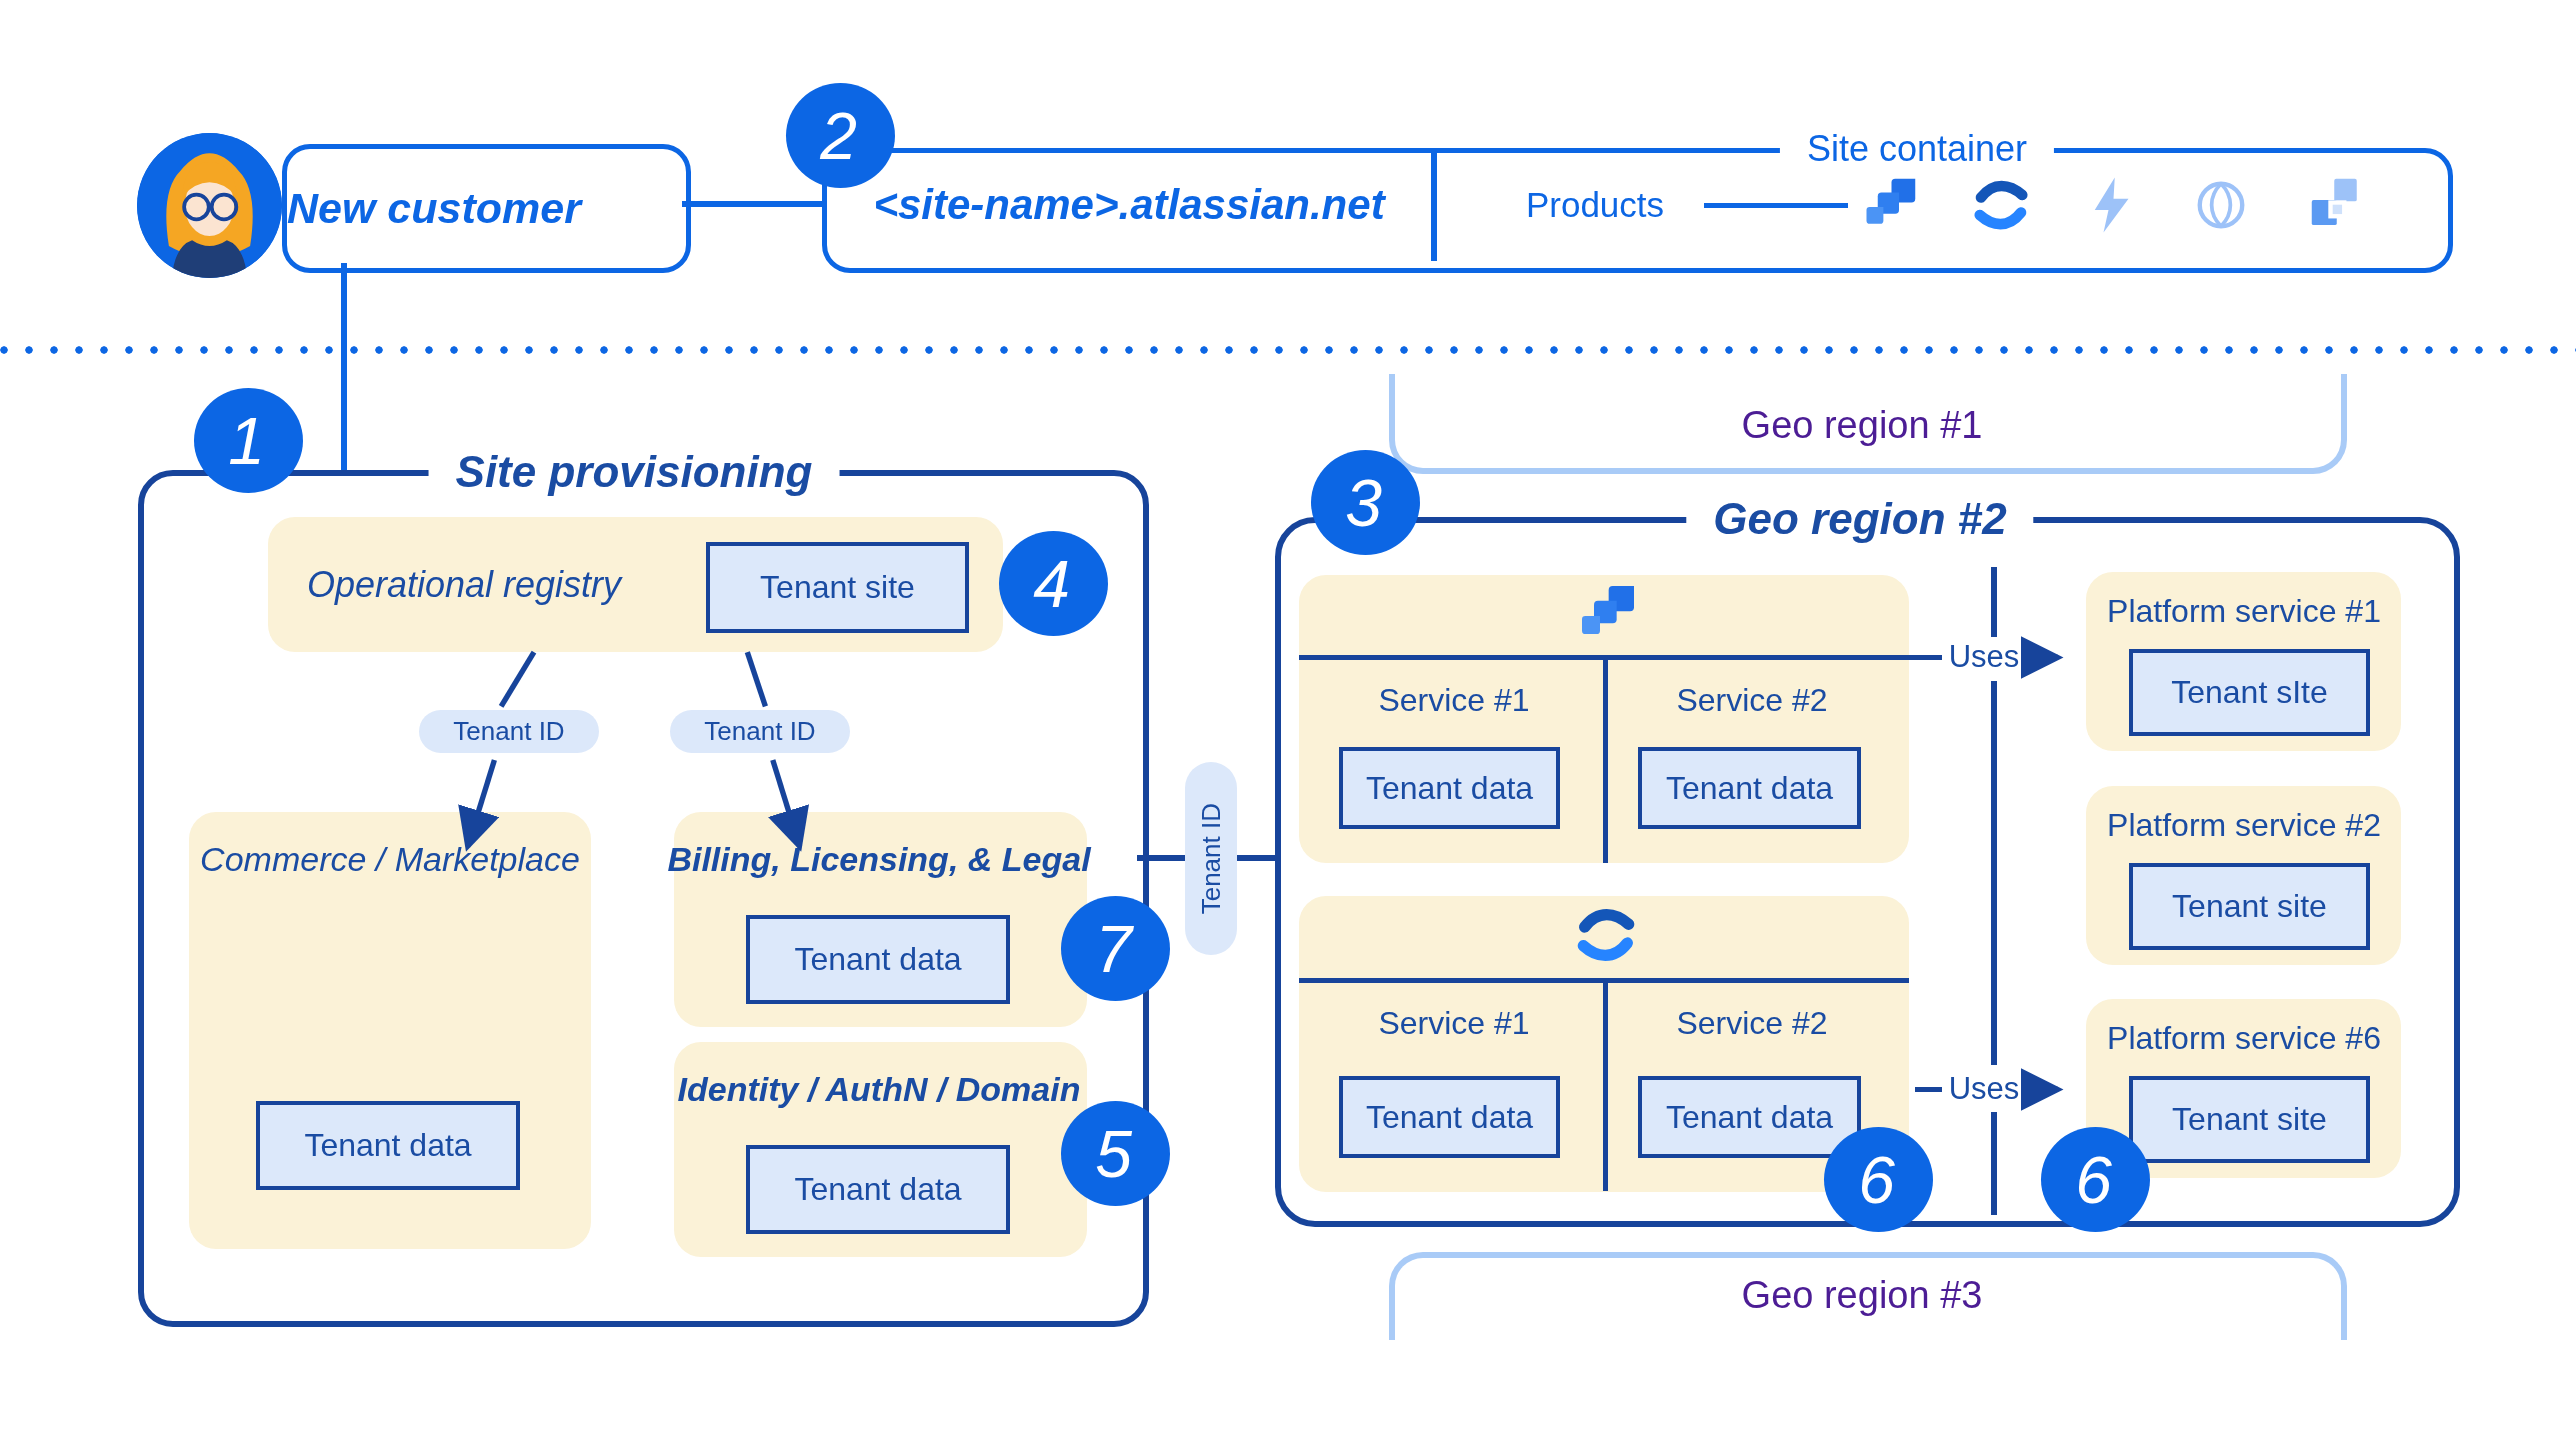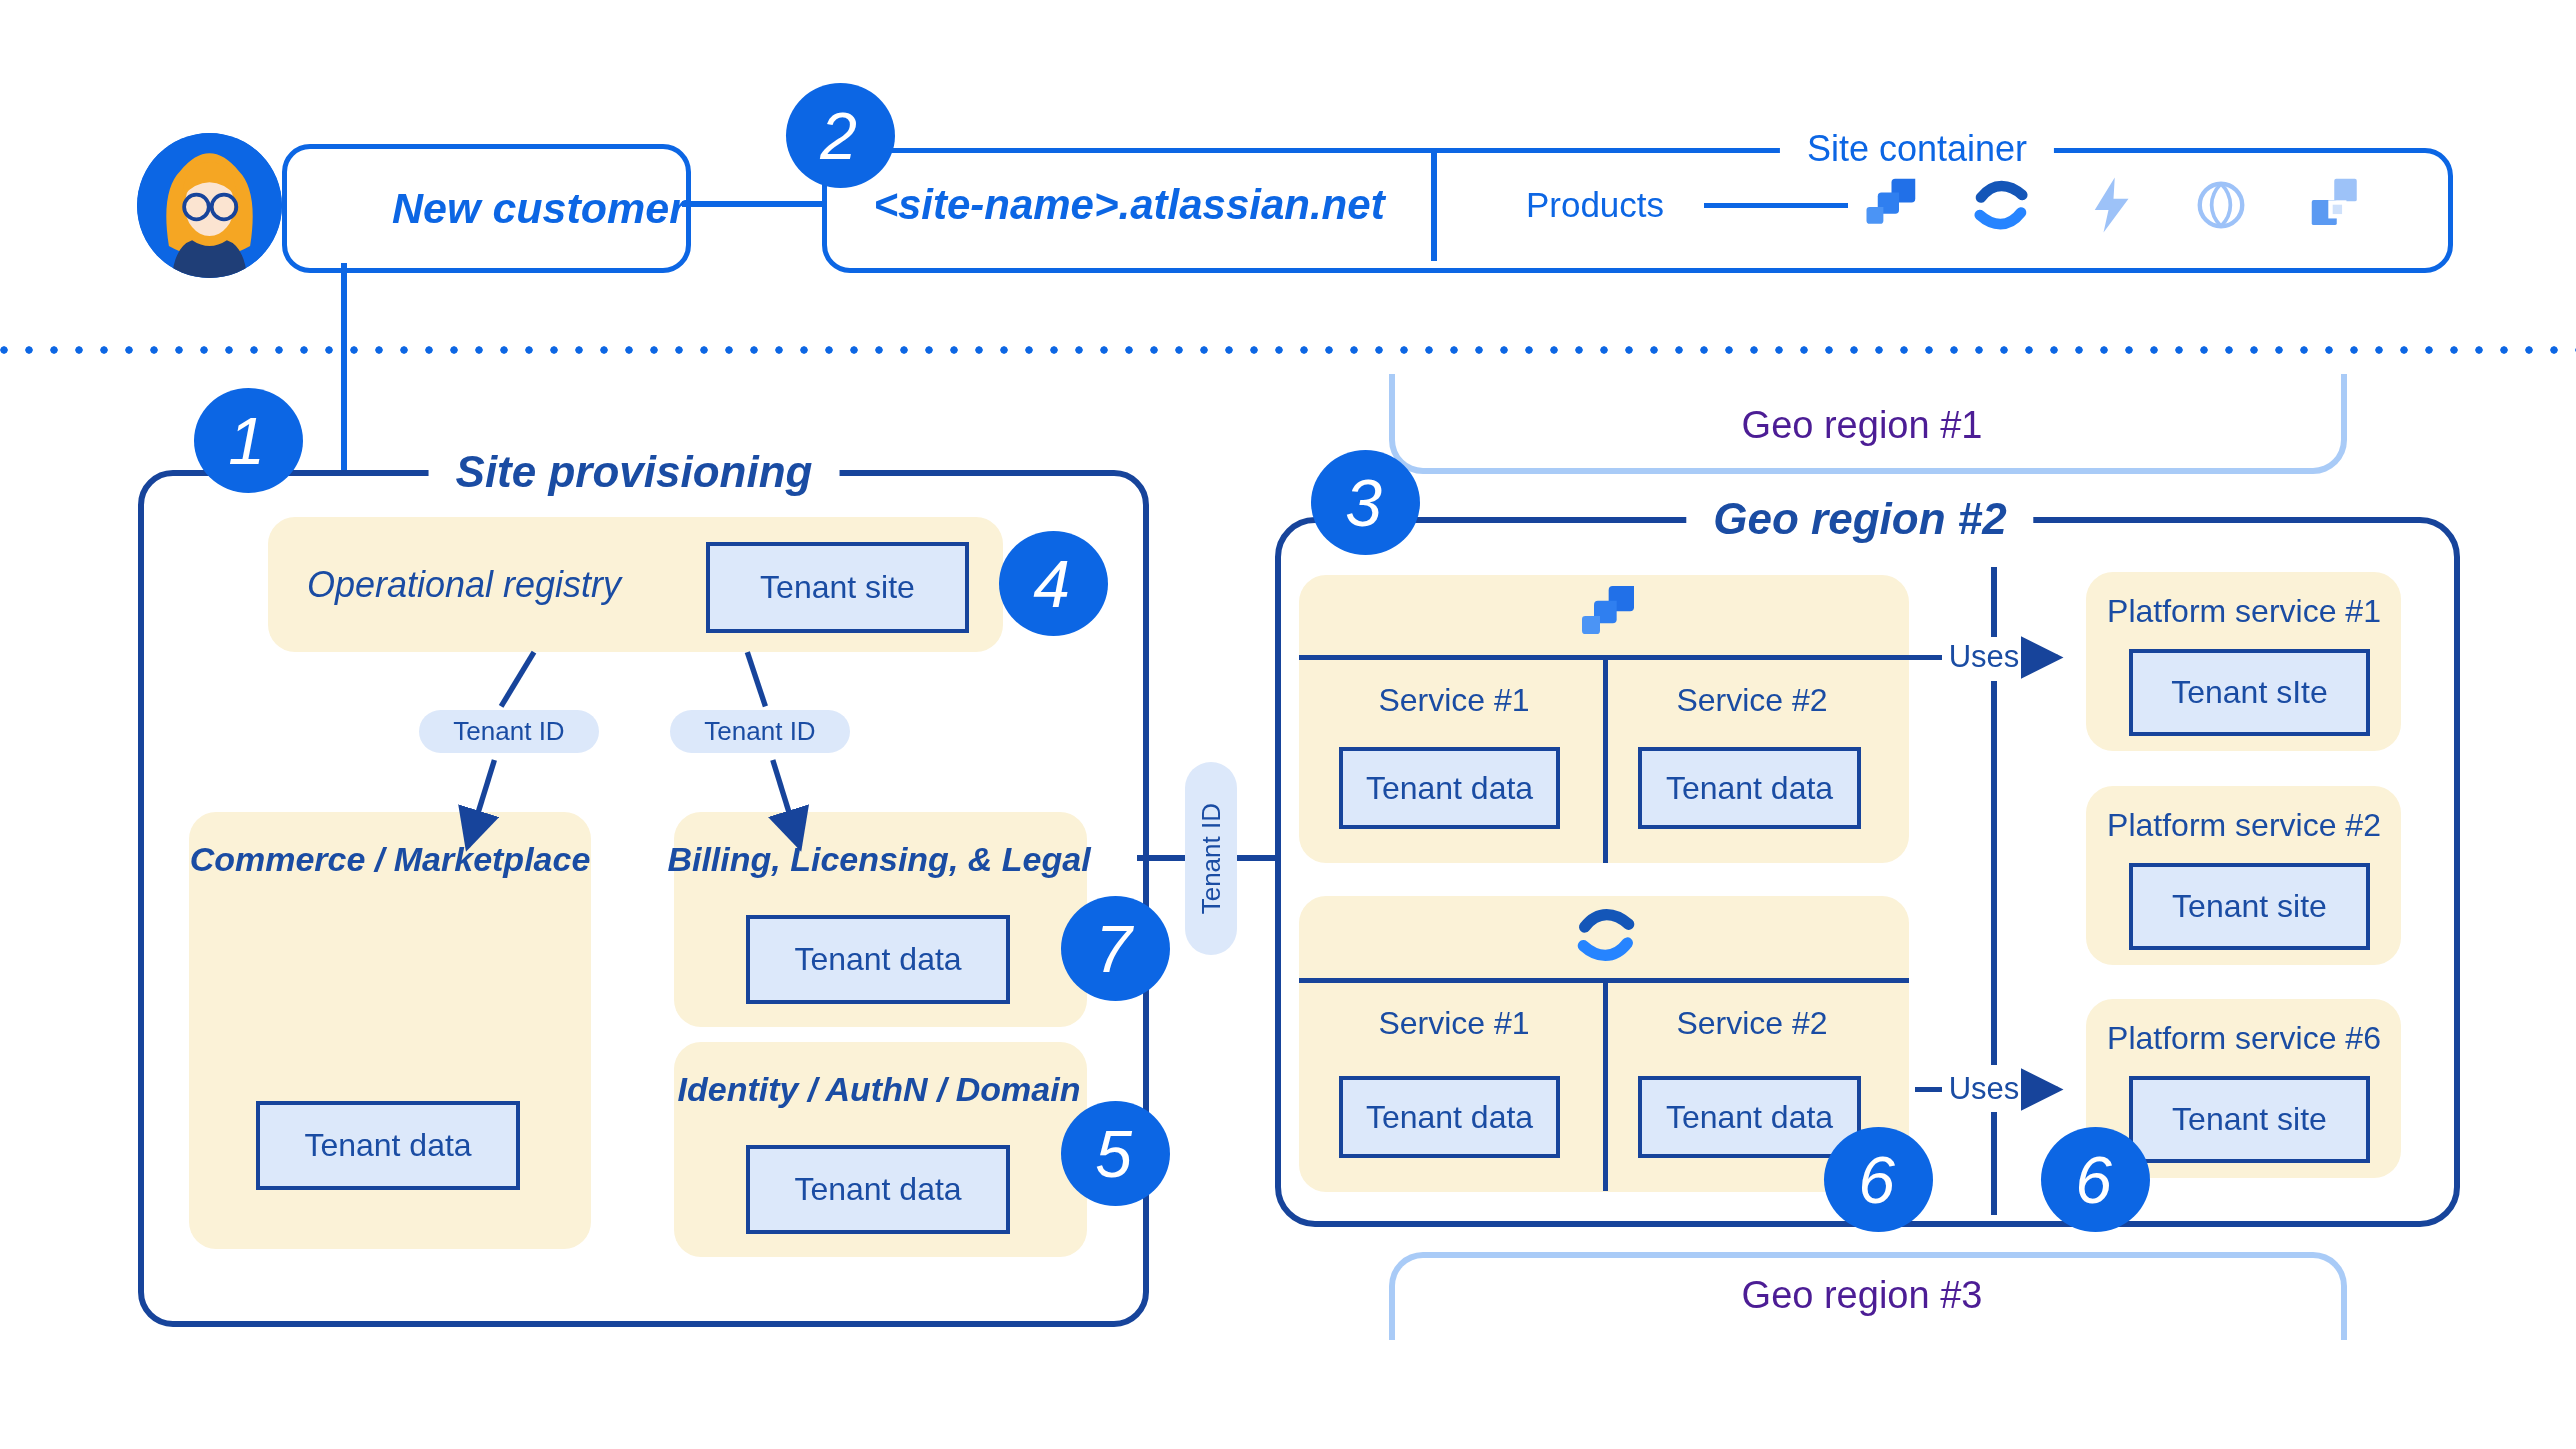--- a/index.html
+++ b/index.html
@@ -1,21 +1,21 @@
 <!DOCTYPE html>
 <html style="font-size:10.7px"><head>
 <meta charset="utf-8">
 <style>
   html,body{margin:0;padding:0;background:#fff}
   .canvas{position:relative;width:2576px;height:1449px;background:#fff;overflow:hidden;
           font-family:"Liberation Sans",sans-serif;}
   .abs{position:absolute}
   
   .brandbox{position:absolute;border:5.4px solid #0C66E4;border-radius:28px;background:#fff;
-            display:flex;align-items:center;justify-content:flex-end}
+            display:flex;align-items:center;justify-content:flex-start}
   .navybox{position:absolute;border:6px solid #17449B;border-radius:35px;background:#fff}
   .cream{position:absolute;background:#FBF2D7;border-radius:27px}
   .chip{position:absolute;background:#DCE8FA;border:4.7px solid #17449B;display:flex;
         align-items:center;justify-content:center;font-size:32px;color:#1A4CA3;white-space:nowrap}
   .pill{position:absolute;background:#DCE8FA;border-radius:670px;display:flex;
         align-items:center;justify-content:center;font-size:26px;color:#1A4CA3;white-space:nowrap}
   .badge{position:absolute;width:105px;height:105px;border-radius:50%;background:#0C66E4;color:#fff;
          display:flex;align-items:center;justify-content:center;font-size:66px;font-style:italic;
          z-index:40;padding-right:4px}
   .hline{position:absolute;background:#17449B;height:5.4px}
@@ -128,21 +128,21 @@
   </div>
 
   <div class="pill" style="left:419px;top:710px;width:180px;height:43px;z-index:20">
     <span>Tenant ID</span>
   </div>
   <div class="pill" style="left:670px;top:710px;width:180px;height:43px;z-index:20">
     <span>Tenant ID</span>
   </div>
 
   <div class="cream" style="left:189px;top:812px;width:402px;height:437px"></div>
-  <span class="center-txt t-navy-it" style="left:390px;top:859px;font-size:34px;font-weight:700">Commerce / Marketplace</span>
+  <span class="center-txt t-navy-it" style="left:390px;top:859px;font-size:34px;font-weight:400">Commerce / Marketplace</span>
   <div class="chip" style="left:256px;top:1101px;width:256px;height:81px">
     <span>Tenant data</span>
   </div>
 
   <div class="cream" style="left:674px;top:812px;width:413px;height:215px"></div>
   <span class="center-txt t-navy-it" style="left:879px;top:859px;font-size:34px;font-weight:700">Billing, Licensing, &amp; Legal</span>
   <div class="chip" style="left:746px;top:915px;width:256px;height:81px">
     <span>Tenant data</span>
   </div>
 

